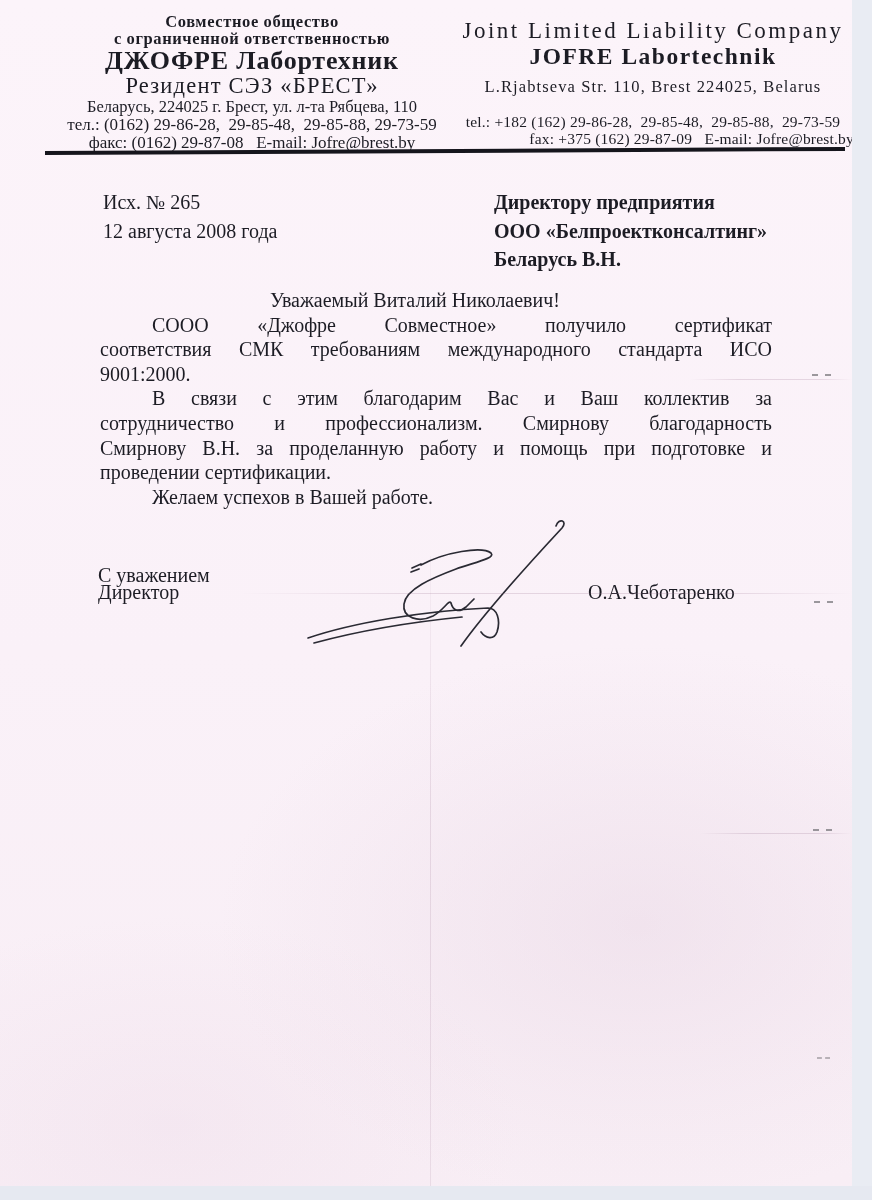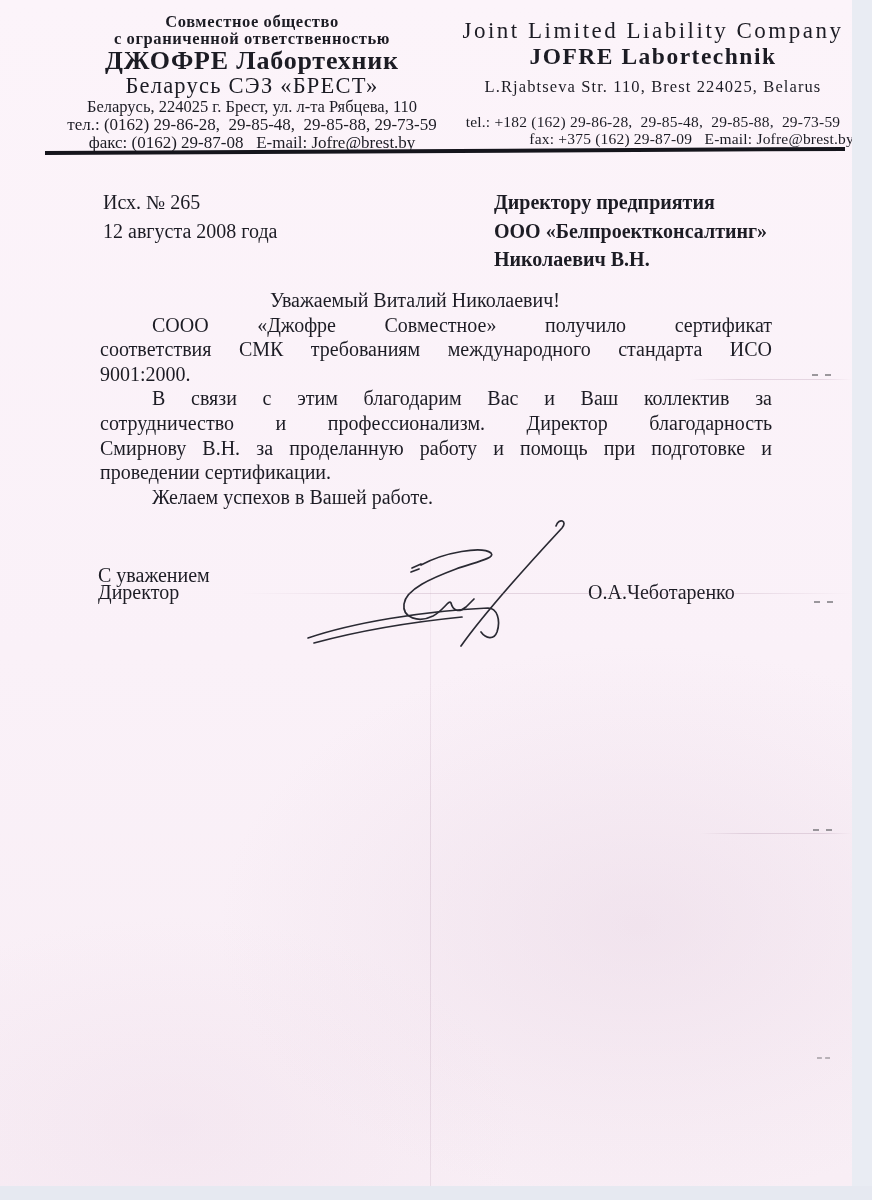--- a/index.html
+++ b/index.html
@@ -67,21 +67,21 @@
 </head>
 <body>
 
 <div id="page">
   <div id="paper">
 
     <div class="lh-block" id="lh-left">
       <div class="lh-l1">Совместное общество</div>
       <div class="lh-l2">с ограниченной ответственностью</div>
       <div class="lh-company-ru">ДЖОФРЕ Лабортехник</div>
-      <div class="lh-resident">Беларусь СЭЗ «БРЕСТ»</div>
+      <div class="lh-resident">Резидент СЭЗ «БРЕСТ»</div>
       <div class="lh-addr-ru">Беларусь, 224025 г. Брест, ул. л-та Рябцева, 110</div>
       <div class="lh-tel-ru">тел.: (0162) 29-86-28,  29-85-48,  29-85-88, 29-73-59</div>
       <div class="lh-fax-ru">факс: (0162) 29-87-08   E-mail: Jofre@brest.by</div>
     </div>
 
     <div class="lh-block" id="lh-right">
       <div class="lh-jllc">Joint Limited Liability Company</div>
       <div class="lh-company-en">JOFRE Labortechnik</div>
       <div class="lh-addr-en">L.Rjabtseva Str. 110, Brest 224025, Belarus</div>
       <div class="lh-tel-en">tel.: +182 (162) 29-86-28,  29-85-48,  29-85-88,  29-73-59</div>
@@ -91,30 +91,30 @@
     <div id="rule"></div>
 
     <div id="ref-block">
       <div>Исх. № 265</div>
       <div>12 августа 2008 года</div>
     </div>
 
     <div id="recipient-block">
       <div>Директору предприятия</div>
       <div>ООО «Белпроектконсалтинг»</div>
-      <div>Николаевич В.Н.</div>
+      <div>Беларусь В.Н.</div>
     </div>
 
     <div id="letter-body">
       <div class="bline sal">Уважаемый Виталий Николаевич!</div>
       <div class="bline just indent">СООО «Джофре Совместное» получило сертификат</div>
       <div class="bline just">соответствия СМК требованиям международного стандарта ИСО</div>
       <div class="bline">9001:2000.</div>
       <div class="bline just indent">В связи с этим благодарим Вас и Ваш коллектив за</div>
-      <div class="bline just">сотрудничество и профессионализм. Директор благодарность</div>
+      <div class="bline just">сотрудничество и профессионализм. Смирнову благодарность</div>
       <div class="bline just">Смирнову В.Н. за проделанную работу и помощь при подготовке и</div>
       <div class="bline">проведении сертификации.</div>
       <div class="bline indent">Желаем успехов в Вашей работе.</div>
     </div>
 
     <div id="regards">С уважением</div>
     <div id="signer-row">
       <span>Директор</span>
       <span id="signer-name">О.А.Чеботаренко</span>
     </div>

